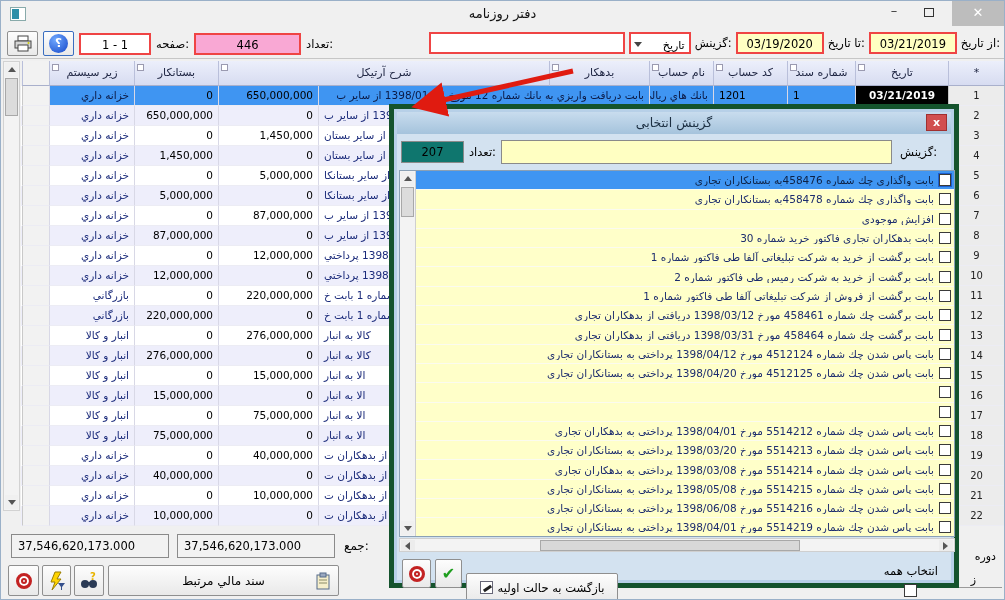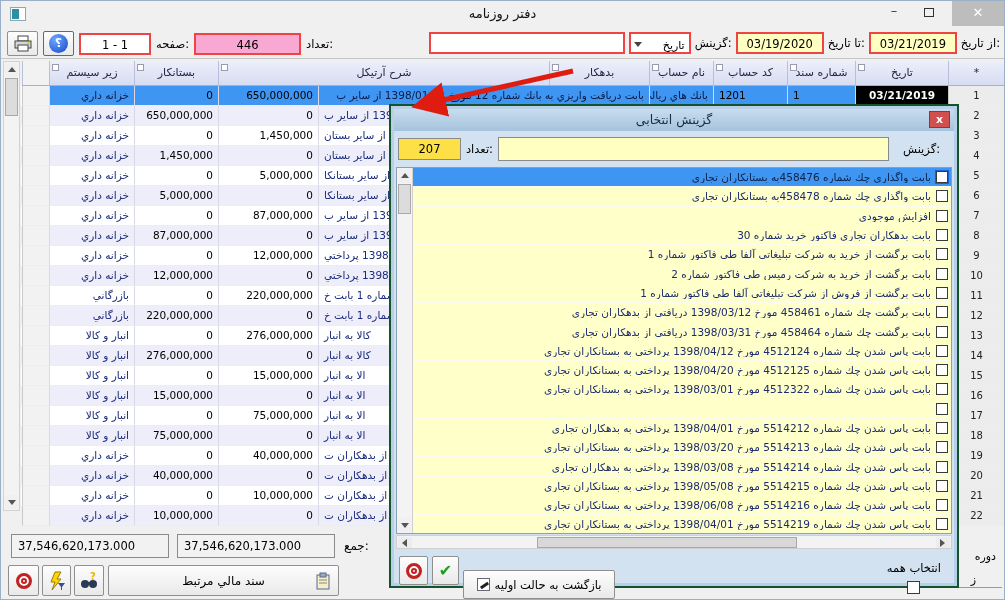--- a/index.html
+++ b/index.html
@@ -73,25 +73,25 @@
   .period-label { position:absolute; right:8px; top:549px; font-size:11px; direction:rtl; }
   .partial-char { position:absolute; right:28px; top:572px; font-size:11px; }
   .edge-line { position:absolute; right:2px; top:586px; width:52px; border-top:1px solid #9a9a9a; }
 
   .fbtn { position:absolute; top:564px; height:31px; }
   .b-exit { left:7px; width:31px; } .b-filter { left:41px; width:29px; } .b-find { left:73px; width:30px; }
   .b-doc { left:107px; width:231px; font-size:12px; position:absolute; }
   .red-ring { width:16px; height:16px; border-radius:50%; border:3px solid #c32222; box-shadow:inset 0 0 0 2px #fff, inset 0 0 0 4px #c32222; }
 
   
-  .dialog { position:absolute; left:388px; top:103px; width:570px; height:484px; background:var(--dialog-frame,#b7d0e8); border:2px solid #14532d; z-index:10; }
+  .dialog { position:absolute; left:388px; top:103px; width:570px; height:484px; background:var(--dialog-frame,#b7d0e8); border:5px solid #14532d; z-index:10; }
   .dlg-title { position:absolute; left:3px; right:3px; top:3px; height:22px; background:linear-gradient(#c8dcee,#a5c3dc); text-align:center; font-size:12.5px; color:#1c2f42; line-height:21px; }
   .dlg-x { position:absolute; right:7px; top:5px; width:21px; height:17px; background:#d14f4f; border:1px solid #a03030; color:#fff; font-size:11px; font-weight:bold; text-align:center; line-height:15px; }
   .dlg-body { position:absolute; left:3px; right:3px; top:25px; bottom:3px; background:#d3e2f0; }
-  .dlg-count { position:absolute; left:4px; top:7px; width:63px; height:22px; background:#fde047; border:1px solid #8a8a8a; text-align:center; font-size:11.5px; line-height:20px; }
+  .dlg-count { position:absolute; left:4px; top:7px; width:63px; height:22px; background:#0f766e; border:1px solid #8a8a8a; text-align:center; font-size:11.5px; line-height:20px; }
   .dlg-count-lbl { position:absolute; left:72px; top:11px; font-size:11.5px; }
   .dlg-search { position:absolute; left:104px; top:6px; width:391px; height:24px; background:var(--field-yellow,#ffffc2); border:1px solid #8a8a8a; font-size:11.5px; }
   .dlg-sel-lbl { position:absolute; right:14px; top:11px; font-size:11.5px; }
   .dlg-list { position:absolute; left:2px; top:36px; width:556px; height:367px; background:#fbfbe9; border:1px solid #8aa0b5; display:flex; }
   .dlg-vsb { width:16px; position:relative; background:#f3f3f3; border-right:1px solid #cfcfcf; }
   .dlg-items { flex:1; direction:rtl; overflow:hidden; }
   .ditem { height:19.3px; background:var(--item-yellow,#ffffc9); border-bottom:1px solid #fbfbef; display:flex; direction:rtl; align-items:center; }
   .ditem.sel { background:var(--accent,#3f95f2); }
   .ditem.sel .dtext { color:#0e2246; }
   .dcb { width:12px; height:12px; background:#fff; border:1px solid #3a3a3a; margin:0 3px 0 5px; flex:none; }
@@ -535,21 +535,20 @@
           <div class="ditem">
     <span class="dcb"></span>
     <span class="dtext">بابت پاس شدن چك شماره 4512124 مورخ 1398/04/12 پرداختي به بستانكاران تجاري</span>
   </div>
           <div class="ditem">
     <span class="dcb"></span>
     <span class="dtext">بابت پاس شدن چك شماره 4512125 مورخ 1398/04/20 پرداختي به بستانكاران تجاري</span>
   </div>
           <div class="ditem">
     <span class="dcb"></span>
-    <span class="dtext">بابت پاس شدن چك شماره 4512322 مورخ 1398/03/01 پرداختي به بستانكاران تجاري</span>
   </div>
           <div class="ditem">
     <span class="dcb"></span>
   </div>
           <div class="ditem">
     <span class="dcb"></span>
     <span class="dtext">بابت پاس شدن چك شماره 5514212 مورخ 1398/04/01 پرداختي به بدهكاران تجاري</span>
   </div>
           <div class="ditem">
     <span class="dcb"></span>

